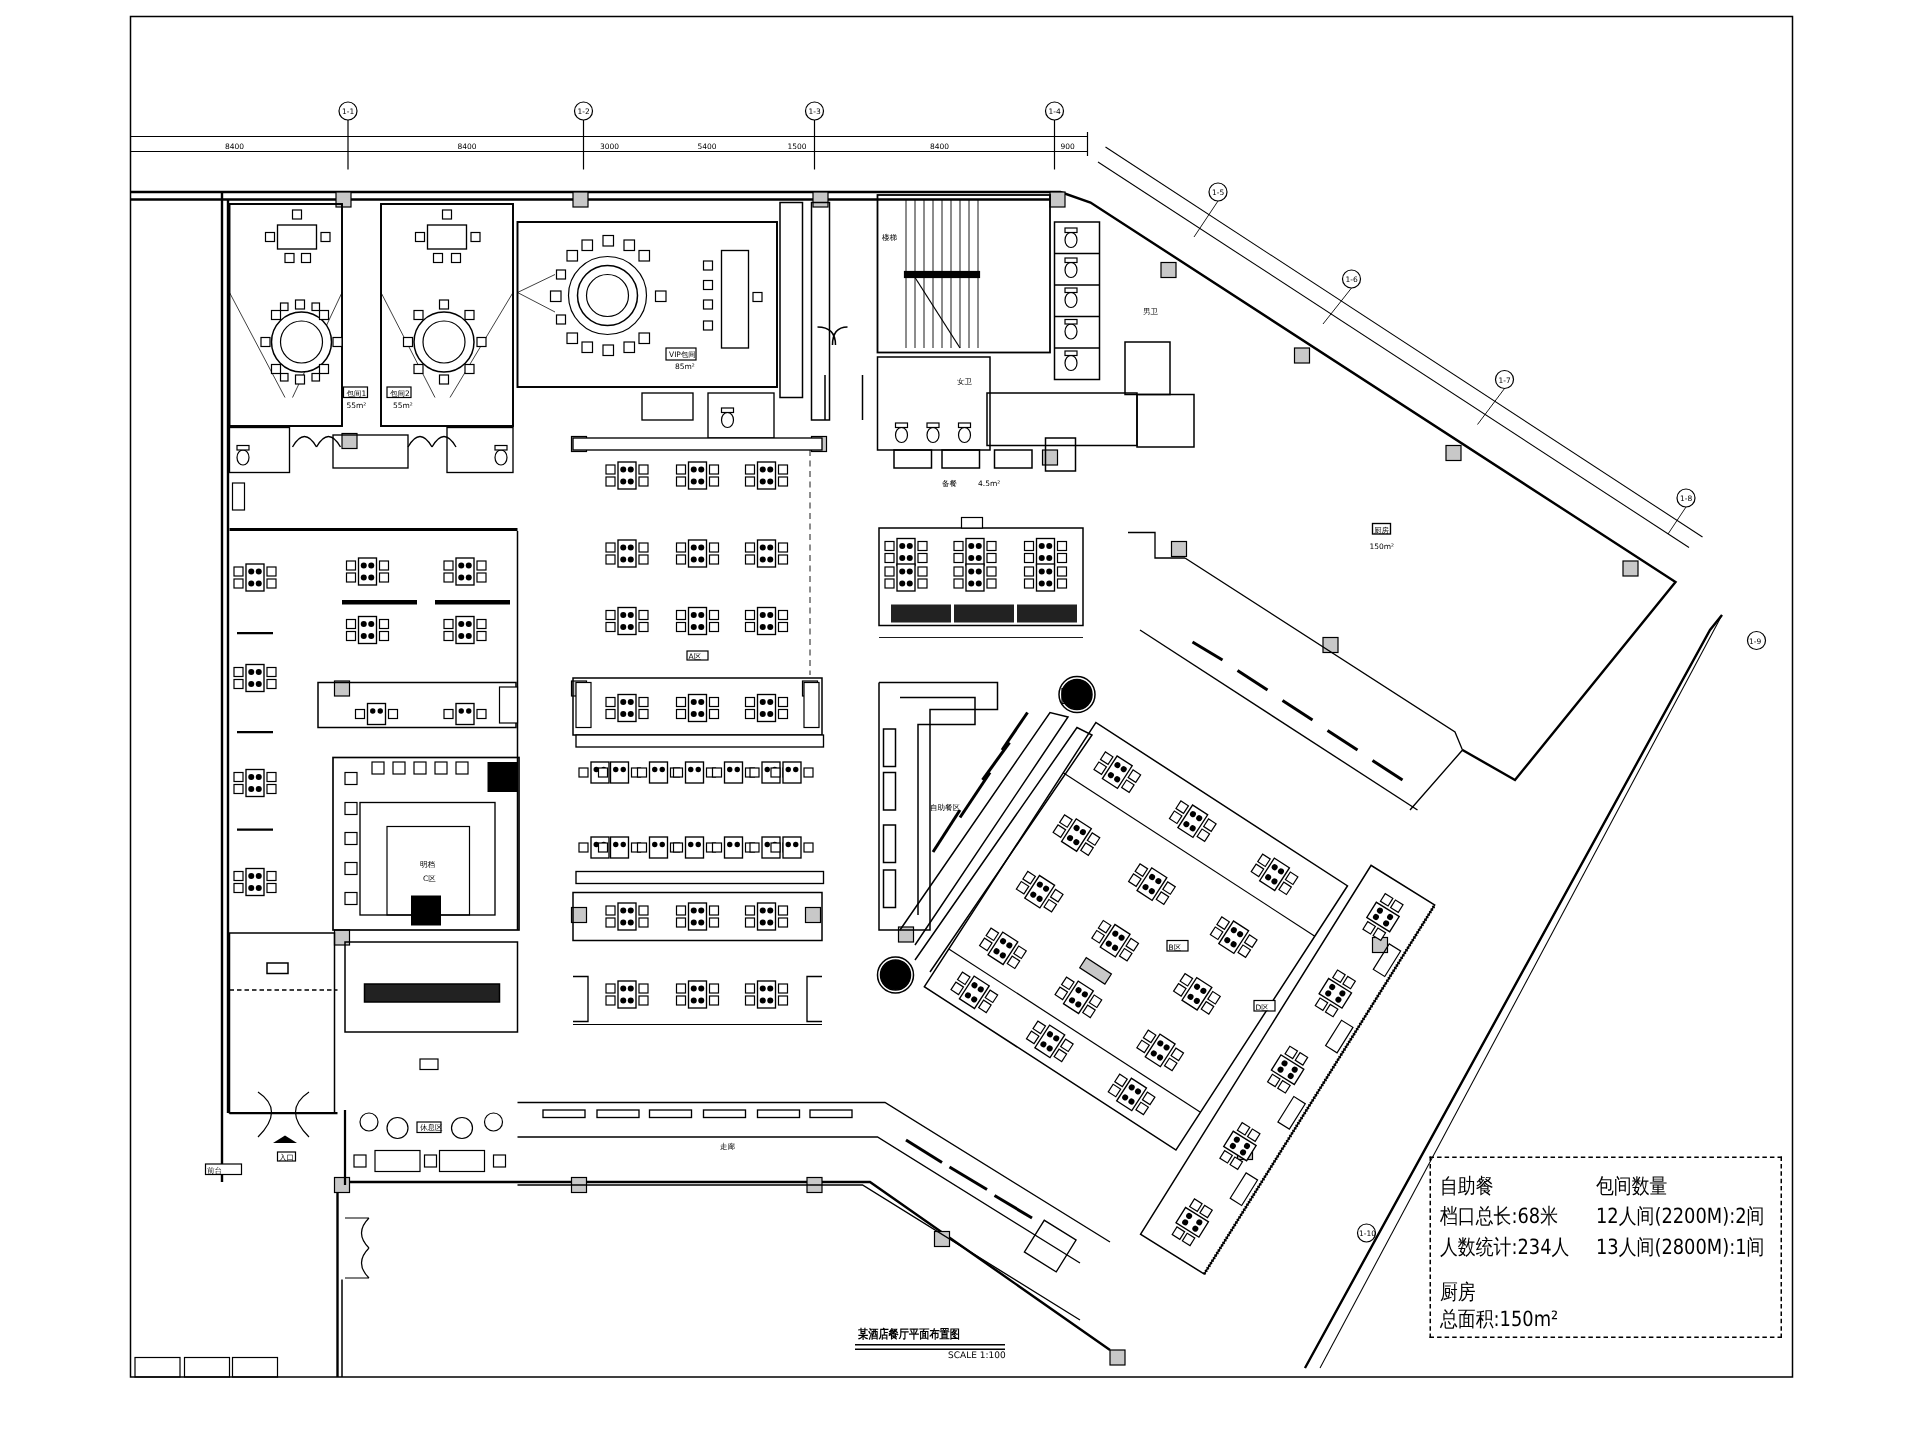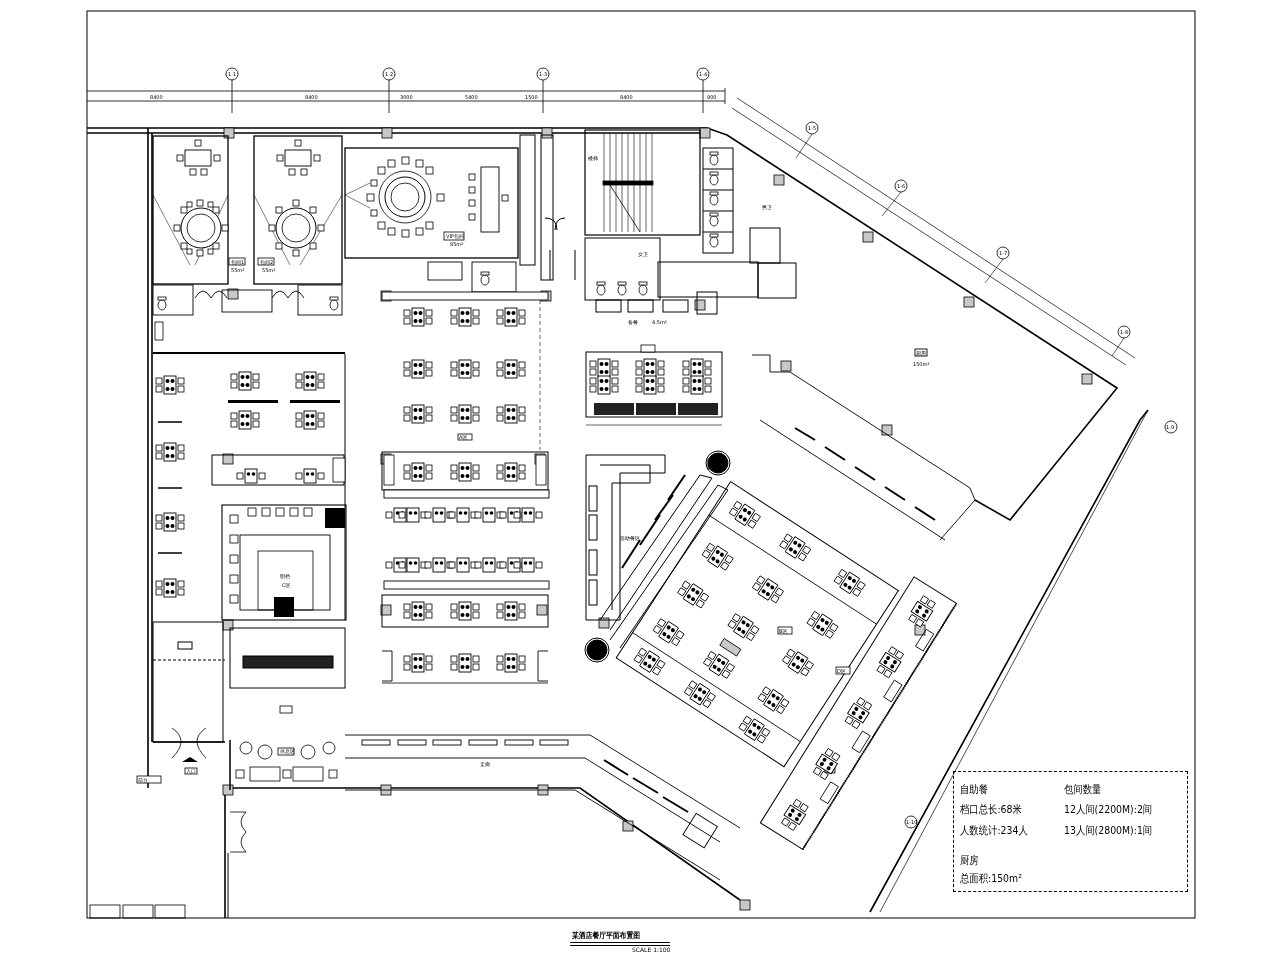--- a/index.html
+++ b/index.html
@@ -1,20 +1,20 @@
 <!DOCTYPE html>
 <html><head>
 <meta charset="utf-8">
 <style>
   html,body{margin:0;padding:0;background:#ffffff;}
   body{width:1281px;height:956px;position:relative;overflow:hidden;font-family:"DejaVu Sans",sans-serif;}
   #plan{position:absolute;left:0;top:0;width:1281px;height:956px;}
-  .legend{position:absolute;left:953px;top:771px;width:235px;height:121px;border:1.5px dashed #000;box-sizing:border-box;font-family:"DejaVu Sans",sans-serif;font-size:11px;color:#000;}
+  .legend{position:absolute;left:953px;top:771px;width:235px;height:121px;border:1.5px dashed #000;box-sizing:border-box;font-family:"DejaVu Sans",sans-serif;font-size:14px;color:#000;}
   .legend .row{position:absolute;white-space:nowrap;transform:scaleX(0.85);transform-origin:left center;}
-  .title-block{position:absolute;left:560px;top:930px;width:170px;height:26px;}
+  .title-block{position:absolute;left:560px;top:884px;width:170px;height:26px;}
   .title-block .t{position:absolute;left:12px;top:0;font-size:8px;font-weight:bold;white-space:nowrap;transform:scaleX(0.85);transform-origin:left top;}
   .title-block .l1{position:absolute;left:10px;top:12px;width:100px;border-top:1.5px solid #000;}
   .title-block .l2{position:absolute;left:10px;top:15px;width:100px;border-top:0.8px solid #000;}
   .title-block .s{position:absolute;left:72px;top:16px;font-size:6px;white-space:nowrap;}
   .lbl{font-family:"DejaVu Sans",sans-serif;font-size:5px;fill:#000;}
   .tag{font-family:"DejaVu Sans",sans-serif;font-size:5px;fill:#000;}
 </style>
 </head>
 <body>
 

